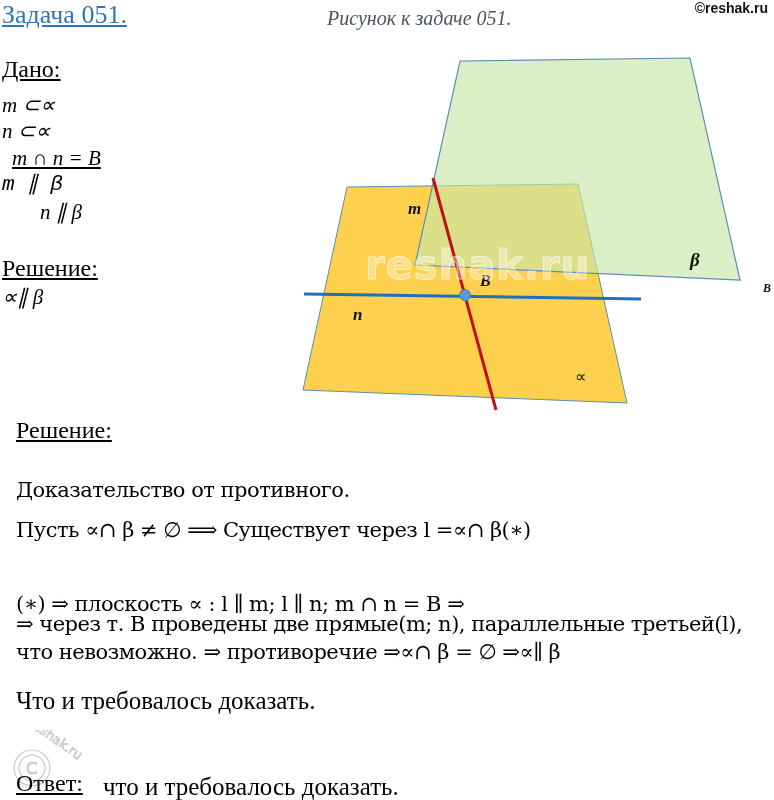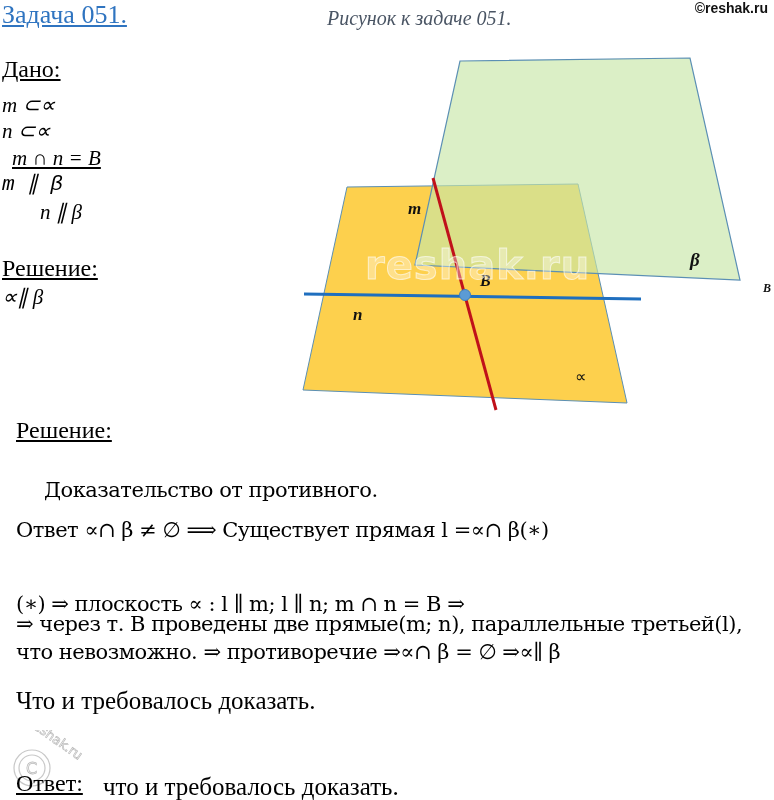--- a/index.html
+++ b/index.html
@@ -49,22 +49,22 @@
   <text x="353" y="320" font-family="Liberation Serif, serif" font-style="italic" font-weight="bold" font-size="17" fill="#111">n</text>
   <text x="480" y="286" font-family="Liberation Serif, serif" font-style="italic" font-weight="bold" font-size="16" fill="#111">B</text>
   <text x="575" y="382" font-family="DejaVu Sans, sans-serif" font-size="16" fill="#111">∝</text>
   <text x="690" y="266" font-family="Liberation Serif, serif" font-style="italic" font-weight="bold" font-size="19" fill="#111">β</text>
   <text x="763" y="292" font-family="Liberation Serif, serif" font-style="italic" font-weight="bold" font-size="12" fill="#111">B</text>
 
   <text x="365" y="279" font-family="DejaVu Sans, sans-serif" font-weight="bold" font-size="40" letter-spacing="1" fill="#ffffff" fill-opacity="0.35" stroke="#ffffff" stroke-opacity="0.6" stroke-width="1">reshak.ru</text>
 </svg>
 
 <div class="abs heading" style="left:16px; top:417px;">Решение:</div>
-<div class="abs body-line" style="left:16px; top:478px;margin-left:28px;">Доказательство от противного.</div>
-<div class="abs body-line" style="left:16px; top:518px;">Ответ  ∝∩ β ≠ ∅  ⟹ Существует прямая l =∝∩ β(∗)</div>
+<div class="abs body-line" style="left:16px; top:478px;">Доказательство от противного.</div>
+<div class="abs body-line" style="left:16px; top:518px;">Пусть  ∝∩ β ≠ ∅  ⟹ Существует через l =∝∩ β(∗)</div>
 <div class="abs body-line" style="left:16px; top:592px;">(∗) ⇒ плоскость ∝ : l ∥ m; l ∥ n;  m ∩ n = B ⇒</div>
 <div class="abs body-line" style="left:16px; top:600px;margin-top:12px;">⇒ через т. B проведены две прямые(m; n), параллельные третьей(l),</div>
 <div class="abs body-line" style="left:16px; top:640px;">что невозможно. ⇒ противоречие ⇒∝∩ β = ∅  ⇒∝∥ β</div>
 <div class="abs body-line-serif" style="left:16px; top:687px;">Что и требовалось доказать.</div>
 
 <svg class="wm-circle" width="90" height="70" viewBox="0 0 90 70">
   <circle cx="22" cy="38" r="18" fill="none" stroke="#c8c8c8" stroke-width="1.2"></circle>
   <circle cx="22" cy="38" r="13" fill="none" stroke="#c8c8c8" stroke-width="1.2"></circle>
   <text x="16" y="44" font-family="DejaVu Sans, sans-serif" font-size="16" fill="none" stroke="#bbbbbb" stroke-width="0.8">C</text>
   <text x="8" y="12" font-family="DejaVu Sans, sans-serif" font-size="13" fill="none" stroke="#bbbbbb" stroke-width="0.7" transform="rotate(35 40 20)">reshak.ru</text>

